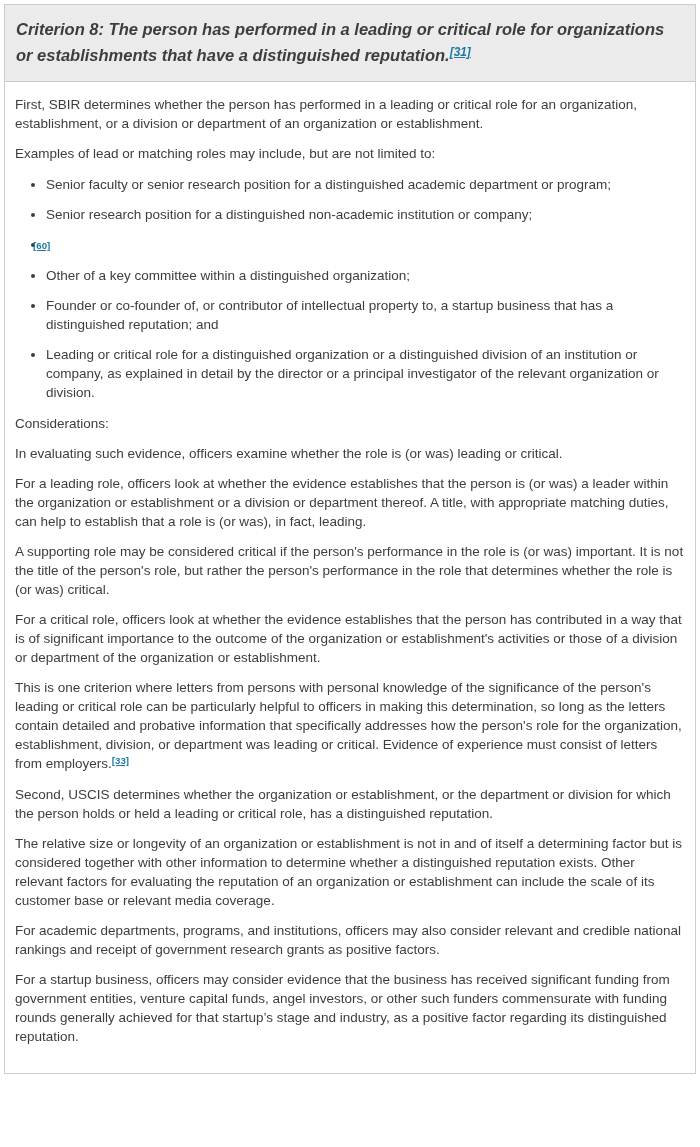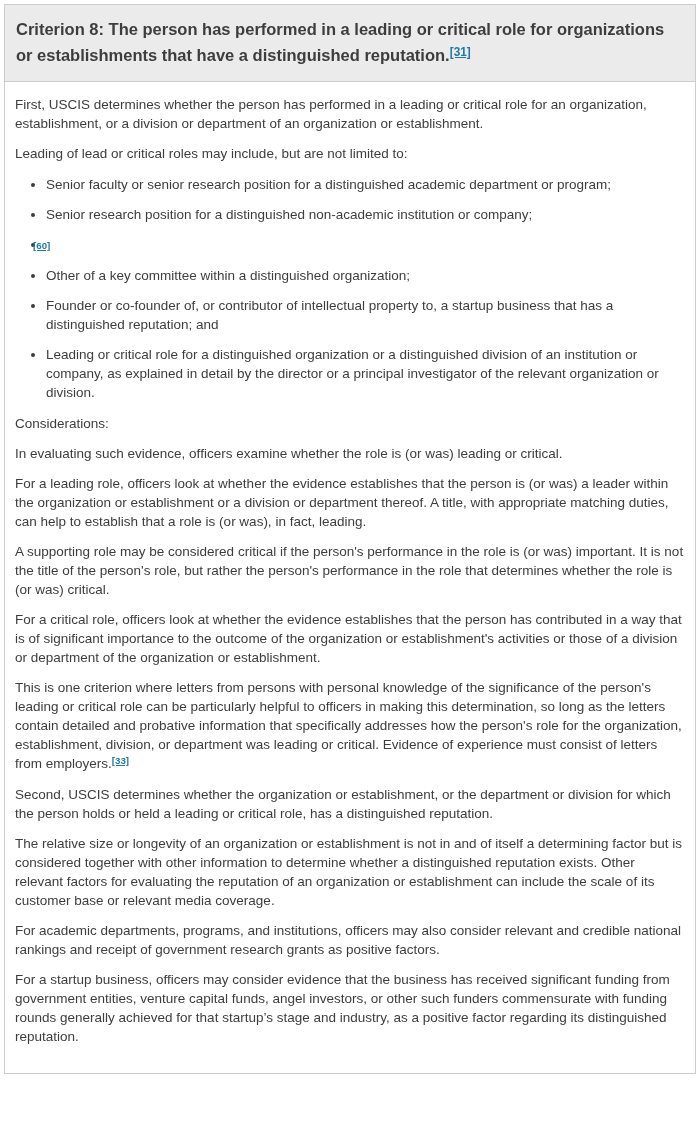--- a/index.html
+++ b/index.html
@@ -22,20 +22,21 @@
     background: var(--page_bg);
   }
   .panel {
     border: 1px solid var(--panel_border);
     background: #ffffff;
   }
   .panel-header {
     background: var(--header_bg);
     border-bottom: 1px solid var(--panel_border);
     padding: 12px 11px 13px 11px;
+    font-style: italic;
   }
   .panel-header h2 {
     margin: 0;
     font-size: 16.5px;
     line-height: 1.55;
     font-weight: bold;
     color: var(--text);
   }
   .panel-body {
     padding: 2px 10px 16px 10px;
@@ -80,23 +81,23 @@
 
 <div class="page">
   <div class="panel">
 
     <div class="panel-header">
       <h2><span>Criterion 8: The person has performed in a leading or critical role for organizations or establishments that have a distinguished reputation.</span><a class="fn">[31]</a></h2>
     </div>
 
     <div class="panel-body">
 
-      <p>First, USCIS determines whether the person has performed in a leading or critical role for an organization, establishment, or a division or department of an organization or establishment.</p>
+      <p>First, SBIR determines whether the person has performed in a leading or critical role for an organization, establishment, or a division or department of an organization or establishment.</p>
 
-      <p>Leading of lead or critical roles may include, but are not limited to:</p>
+      <p>Examples of lead or matching roles may include, but are not limited to:</p>
 
       <ul>
         <li>Senior faculty or senior research position for a distinguished academic department or program;</li>
         <li>Senior research position for a distinguished non-academic institution or company;</li>
         <li><a class="fn fn-block">[60]</a></li>
         <li>Other of a key committee within a distinguished organization;</li>
         <li>Founder or co-founder of, or contributor of intellectual property to, a startup business that has a distinguished reputation; and</li>
         <li>Leading or critical role for a distinguished organization or a distinguished division of an institution or company, as explained in detail by the director or a principal investigator of the relevant organization or division.</li>
       </ul>
 

